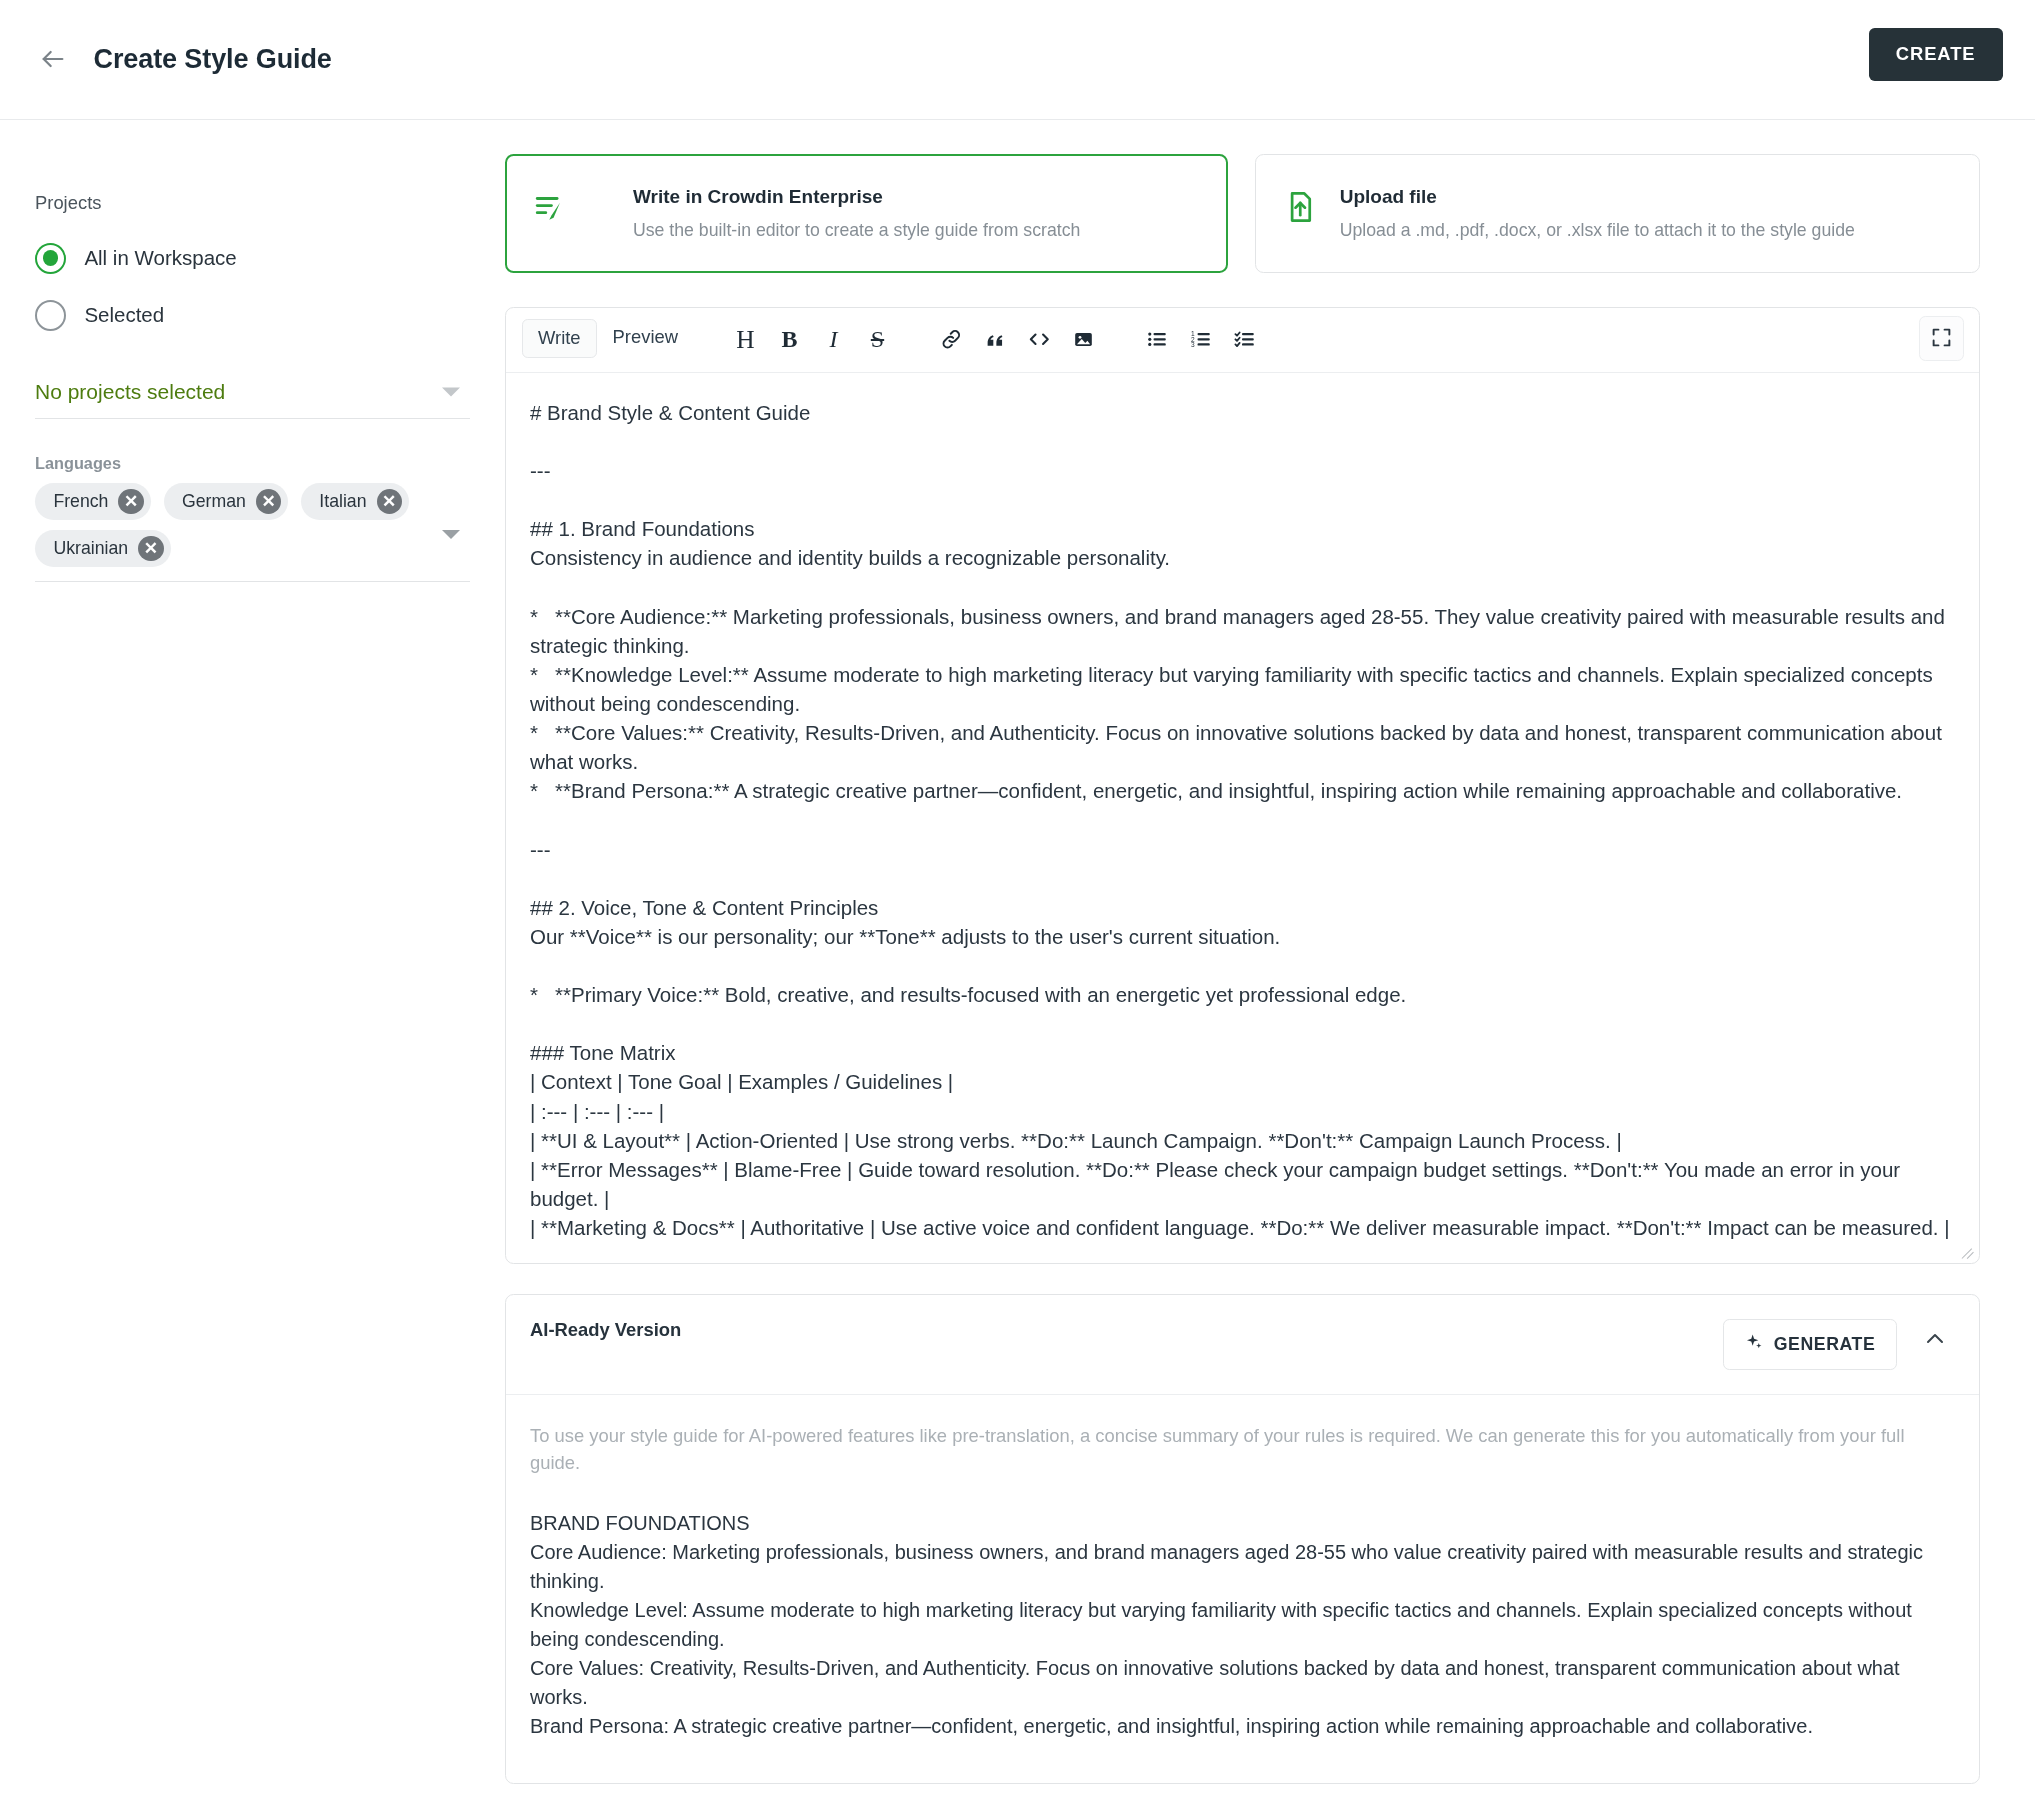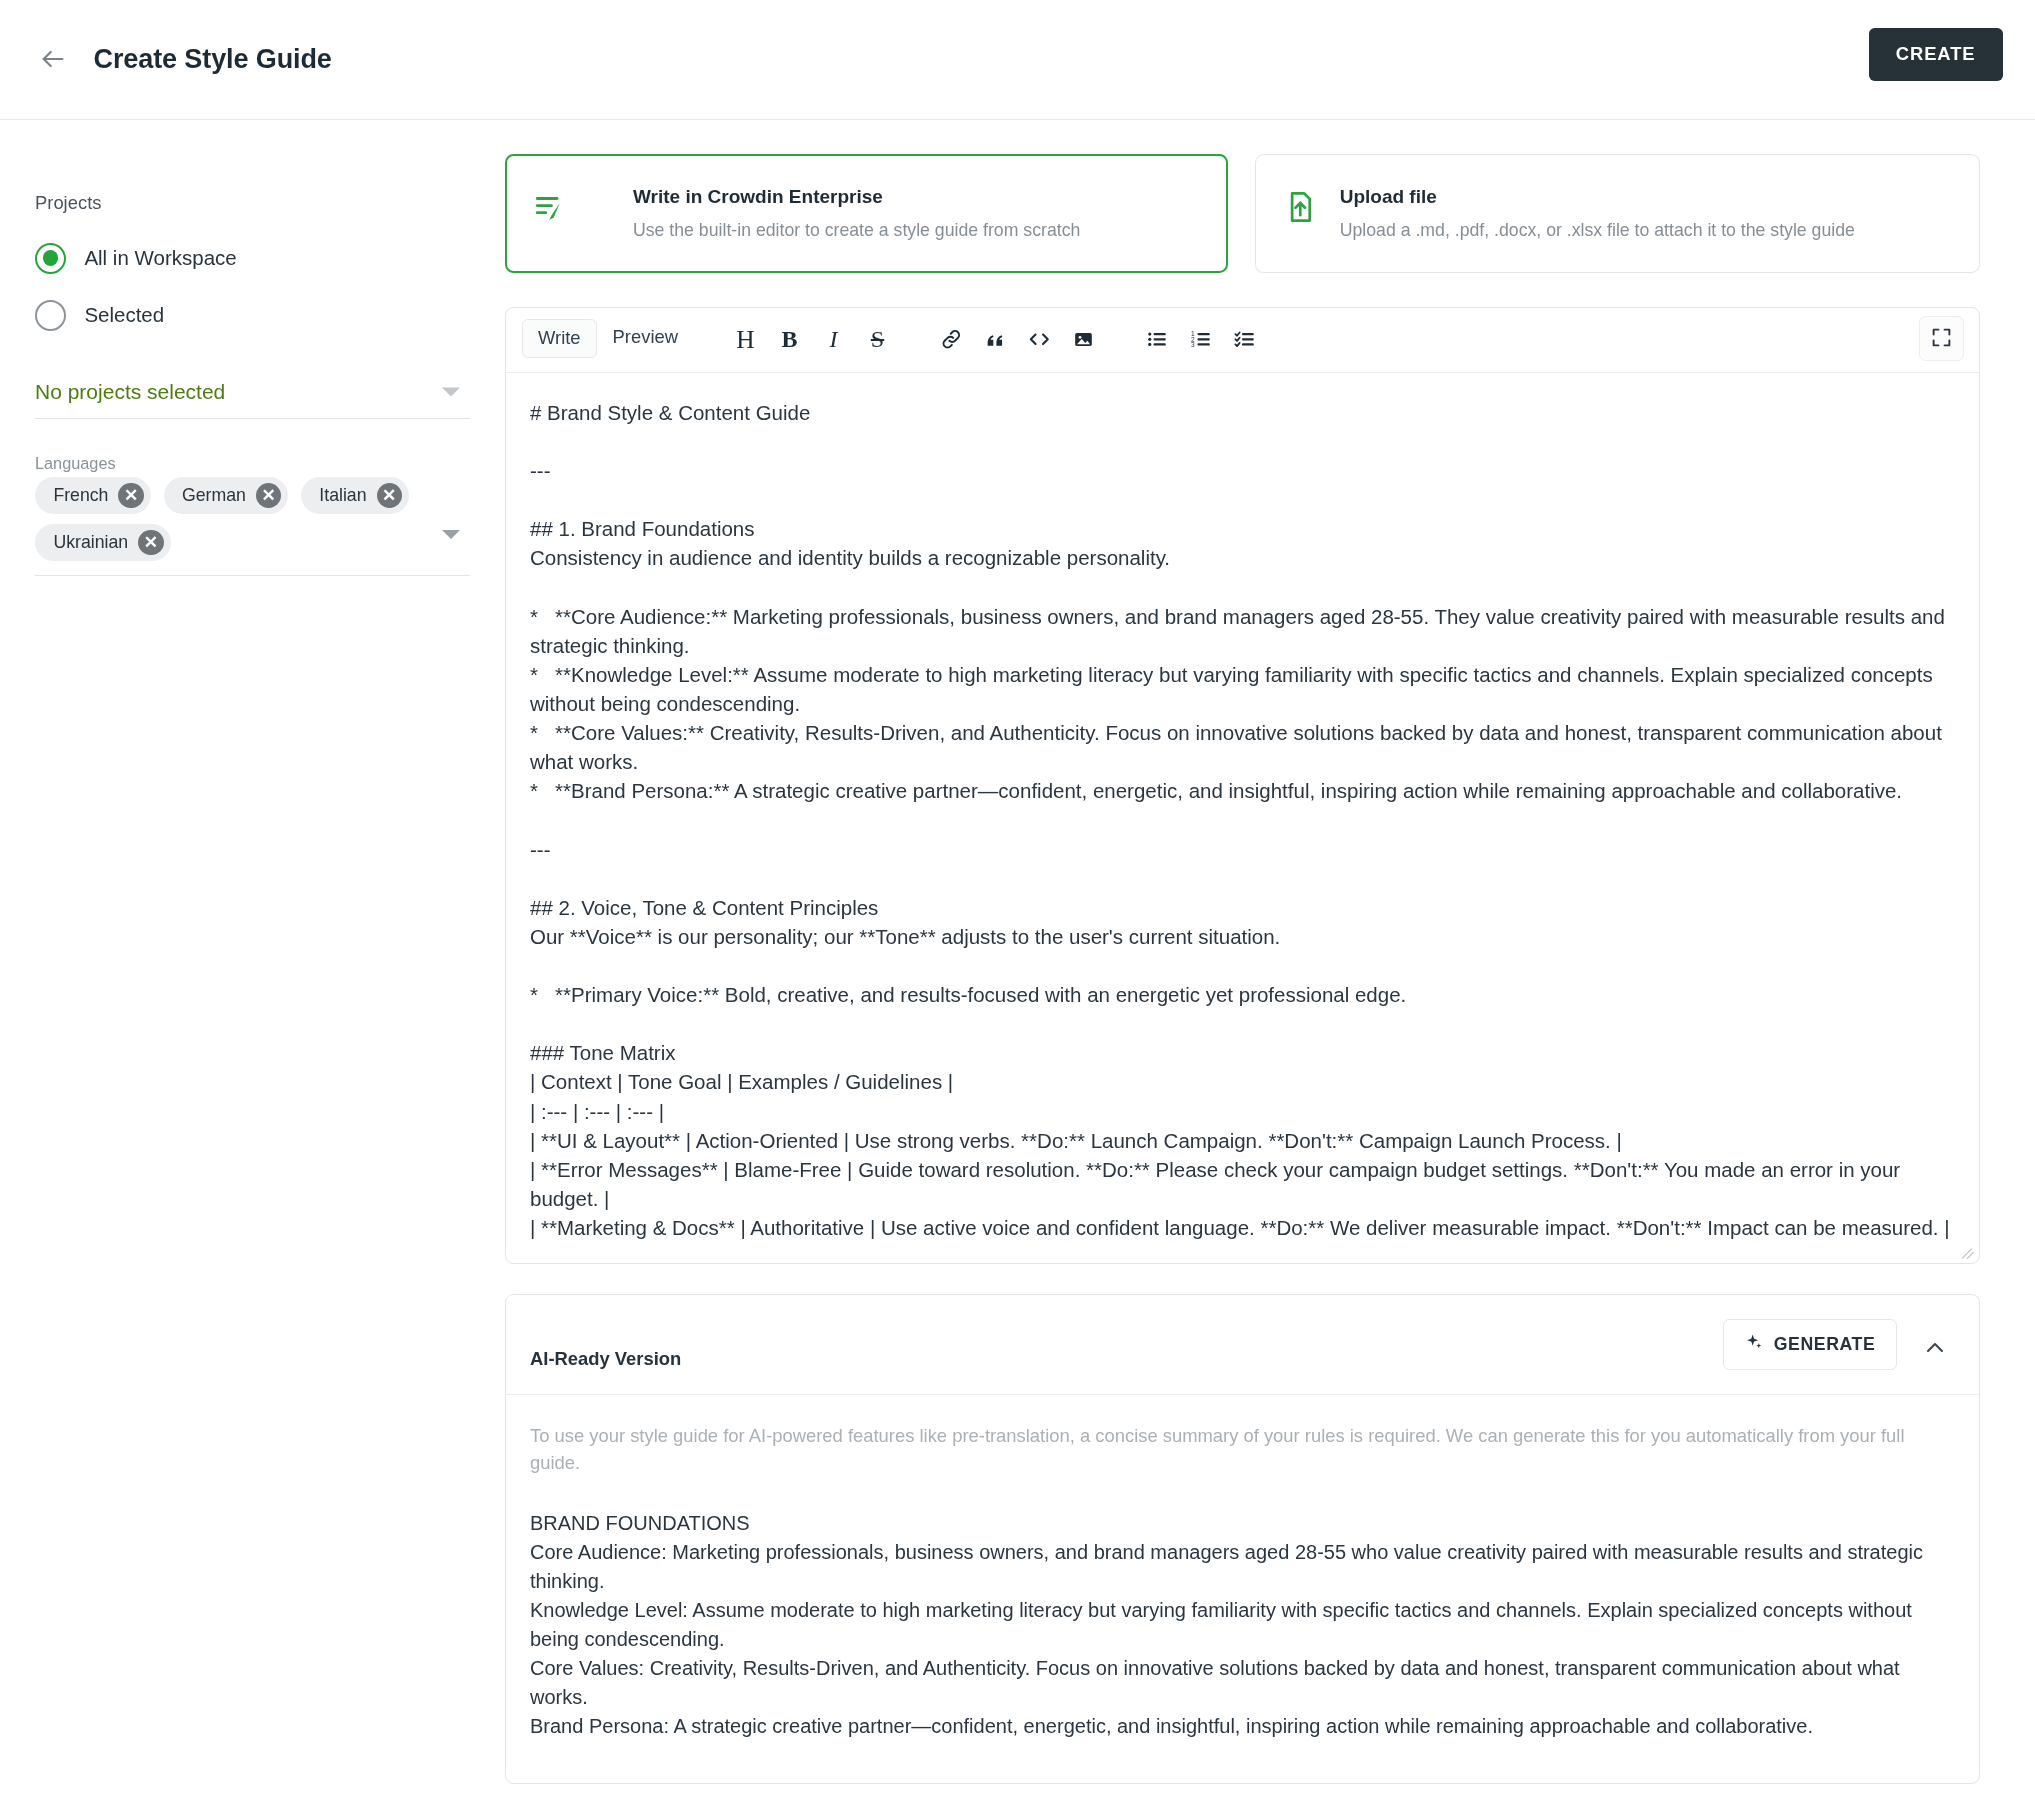--- a/index.html
+++ b/index.html
@@ -141,21 +141,22 @@
 
   .lang-block {
     margin-top: 35px;
     position: relative;
     border-bottom: 1.4px solid #e2e4e6;
     padding-bottom: 14px;
   }
   .lang-label {
     font-size: 16.3px;
     color: #8a9299;
-    margin-bottom: 4px;
+    margin-bottom: 10px;
+    font-weight: bold;
   }
   .chips {
     display: flex;
     flex-wrap: wrap;
     gap: 10px 12.7px;
     max-width: 403px;
   }
   .chip {
     display: inline-flex;
     align-items: center;
@@ -311,21 +312,21 @@
   
   .ai-panel {
     margin-top: 30px;
     border: 1.4px solid #e2e4e6;
     border-radius: 8.5px;
     background: #fff;
     margin-bottom: 28px;
   }
   .ai-head {
     display: flex;
-    align-items: flex-end;
+    align-items: flex-start;
     padding: 24px 22.6px 24px 24px;
     border-bottom: 1.4px solid #eceef0;
   }
   .ai-title {
     font-size: 18.4px;
     font-weight: bold;
     color: #26323c;
     flex: 1 1 auto;
   }
   .generate-btn {

